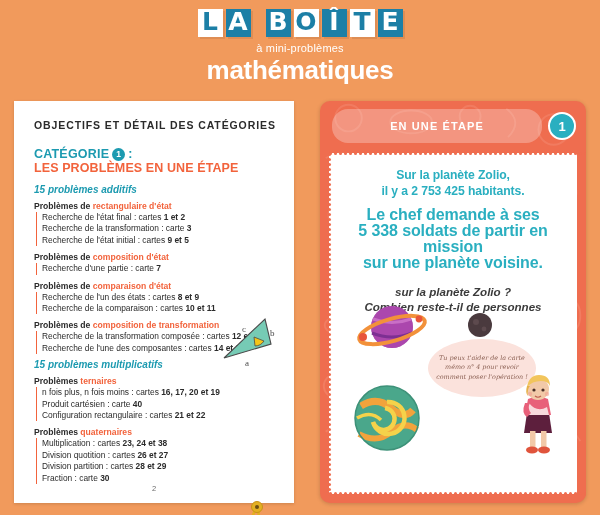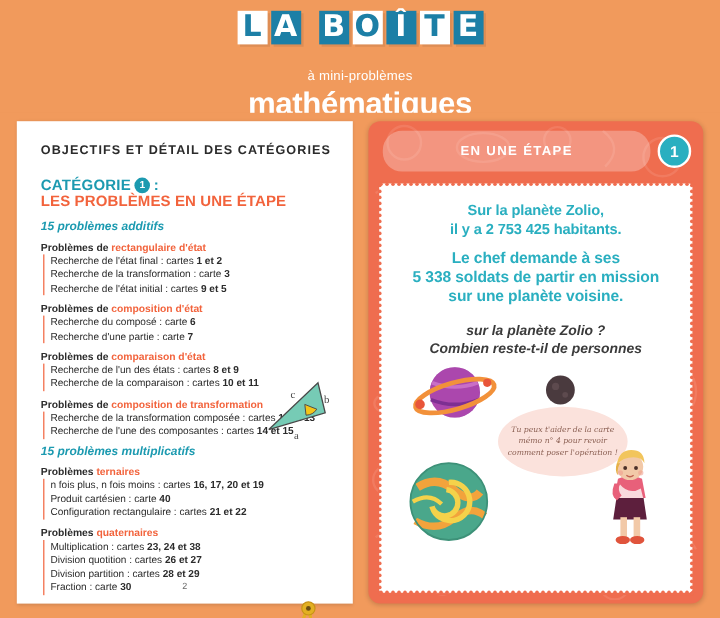--- a/index.html
+++ b/index.html
@@ -35,39 +35,39 @@
     font-family: "DejaVu Sans", sans-serif;
     box-shadow: 2px 2px 0 rgba(0,0,0,0.08);
   }
   .logo-tile.inv {
     background: #1c7fa6;
     color: #ffffff;
   }
   .logo-sub {
     color: #ffffff;
     font-size: 11px;
-    margin-top: 21px;
+    margin-top: 5px;
     letter-spacing: 0.2px;
   }
   .logo-main {
     color: #ffffff;
     font-size: 26px;
     font-weight: 700;
     letter-spacing: -0.3px;
     margin-top: 1px;
   }
 
   
   .content {
     position: relative;
     height: 421px;
     background: #f19a5c;
     padding: 7px 14px 12px 14px;
     display: flex;
-    gap: 13px;
+    gap: 26px;
   }
 
   
   .left-page {
     width: 280px;
     background: #ffffff;
     position: relative;
     padding: 18px 16px 8px 20px;
     box-shadow: 0 1px 3px rgba(0,0,0,0.15);
   }
@@ -210,21 +210,21 @@
   .stmt-a {
     color: #2aafc0;
     font-weight: 700;
     font-size: 12.2px;
     line-height: 16px;
     letter-spacing: -0.1px;
   }
   .stmt-b {
     color: #2aafc0;
     font-weight: 700;
-    font-size: 13px;
+    font-size: 16px;
     line-height: 16px;
     margin-top: 8px;
     letter-spacing: -0.1px;
   }
   .question {
     color: #3b3b3b;
     font-style: italic;
     font-weight: 700;
     font-size: 11.6px;
     line-height: 15px;
@@ -290,21 +290,20 @@
     <div id="groups-root">
         <div class="grp-title">15 problèmes additifs</div>
         <div class="sub-head"><span>Problèmes de </span><em>rectangulaire d'état</em></div>
         <div class="items">
           <div class="item"><span>Recherche de l'état final : cartes </span><b>1 et 2</b></div>
           <div class="item"><span>Recherche de la transformation : carte </span><b>3</b></div>
           <div class="item"><span>Recherche de l'état initial : cartes </span><b>9 et 5</b></div>
         </div>
         <div class="sub-head"><span>Problèmes de </span><em>composition d'état</em></div>
         <div class="items">
-          <div class="item"><span>Recherche du composé : carte </span><b>6</b></div>
           <div class="item"><span>Recherche d'une partie : carte </span><b>7</b></div>
         </div>
         <div class="sub-head"><span>Problèmes de </span><em>comparaison d'état</em></div>
         <div class="items">
           <div class="item"><span>Recherche de l'un des états : cartes </span><b>8 et 9</b></div>
           <div class="item"><span>Recherche de la comparaison : cartes </span><b>10 et 11</b></div>
         </div>
         <div class="sub-head"><span>Problèmes de </span><em>composition de transformation</em></div>
         <div class="items">
           <div class="item"><span>Recherche de la transformation composée : cartes </span><b>12 et 13</b></div>

